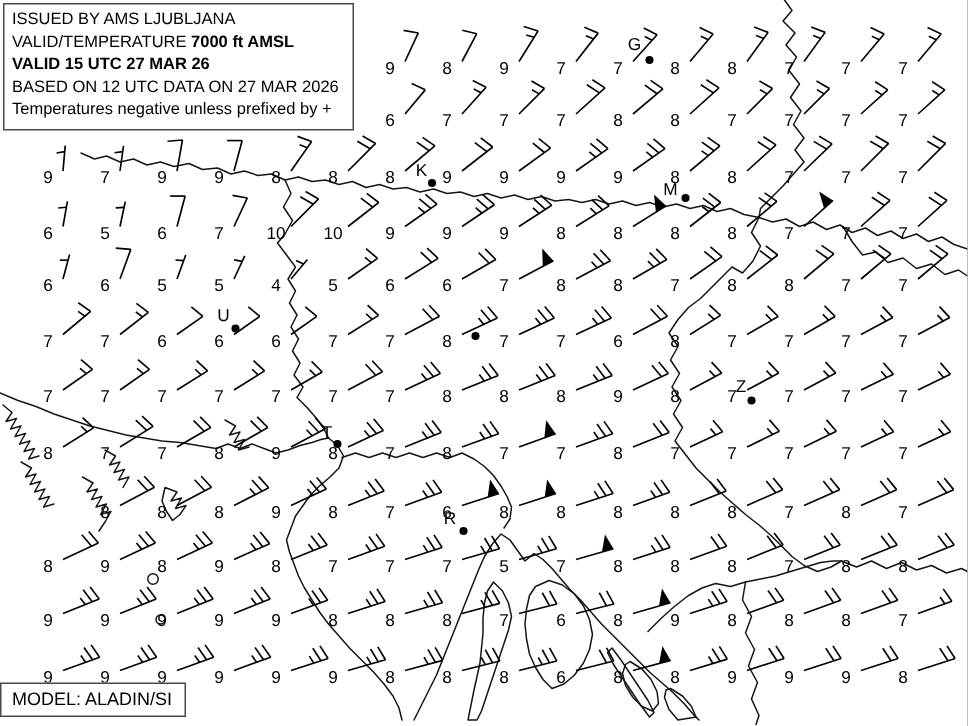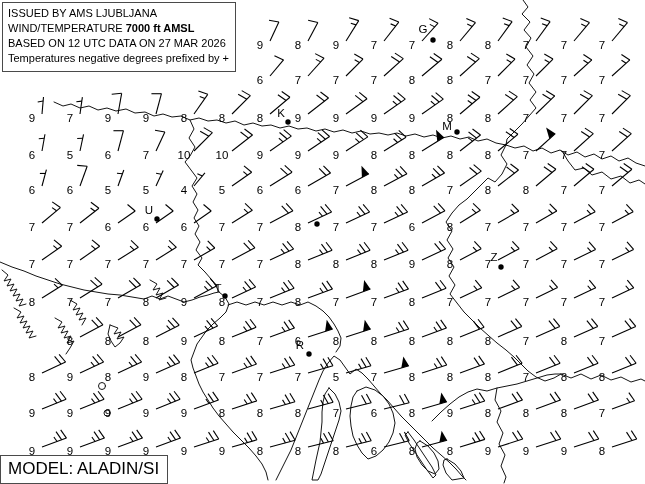--- a/index.html
+++ b/index.html
@@ -11,21 +11,21 @@
   #map-svg text{font-family:"Liberation Sans",sans-serif;font-size:11.5px;fill:#000;}
   .outline{fill:none;stroke:#151515;stroke-width:1;stroke-linejoin:round;stroke-linecap:round;}
   .info-box{
     position:absolute;left:2px;top:2px;width:222px;background:#fff;
     border:1px solid #4a4a4a;padding:3px 5px 5px 5px;
     font-size:11px;line-height:14.9px;white-space:nowrap;
   }
   .info-box b{font-weight:bold;}
   .model-box{
     position:absolute;left:0;top:455px;background:#fff;border:1px solid #4a4a4a;
-    padding:3px 8px 4px 7px;font-size:17px;
+    padding:3px 8px 4px 7px;font-size:12px;
   }
 </style>
 </head>
 <body>
 
 <div class="screen">
 
   <svg id="map-svg" width="645" height="484" viewBox="0 0 645 484">
     <g>
 
@@ -1184,19 +1184,20 @@
         <circle cx="501" cy="267" r="2.7" fill="#000"></circle>
         <text x="300" y="349" text-anchor="middle">R</text>
         <circle cx="309" cy="354" r="2.7" fill="#000"></circle>
         <text x="218" y="292" text-anchor="middle">T</text>
         <circle cx="225" cy="296" r="2.7" fill="#000"></circle>
       </g>
   </svg>
 
   <div class="info-box">
     <div>ISSUED BY AMS LJUBLJANA</div>
-    <div><span>WIND/TEMPERATURE </span><b>7000 ft AMSL</b></div>
+    <div><span>VALID/TEMPERATURE </span><b>7000 ft AMSL</b></div>
+    <div><b>VALID 15 UTC 27 MAR 26</b></div>
     <div>BASED ON 12 UTC DATA ON 27 MAR 2026</div>
-    <div>Temperatures negative degrees prefixed by +</div>
+    <div>Temperatures negative unless prefixed by +</div>
   </div>
 
   <div class="model-box">MODEL: ALADIN/SI</div>
 </div>
 
 </body></html>

